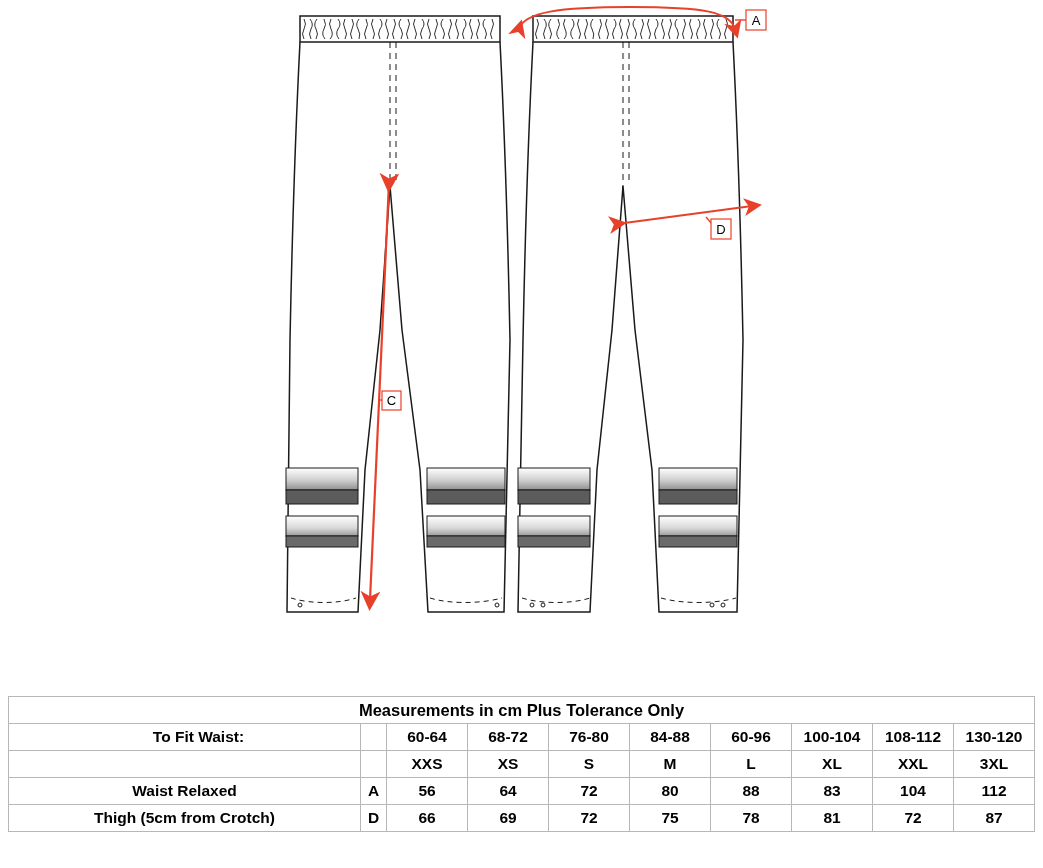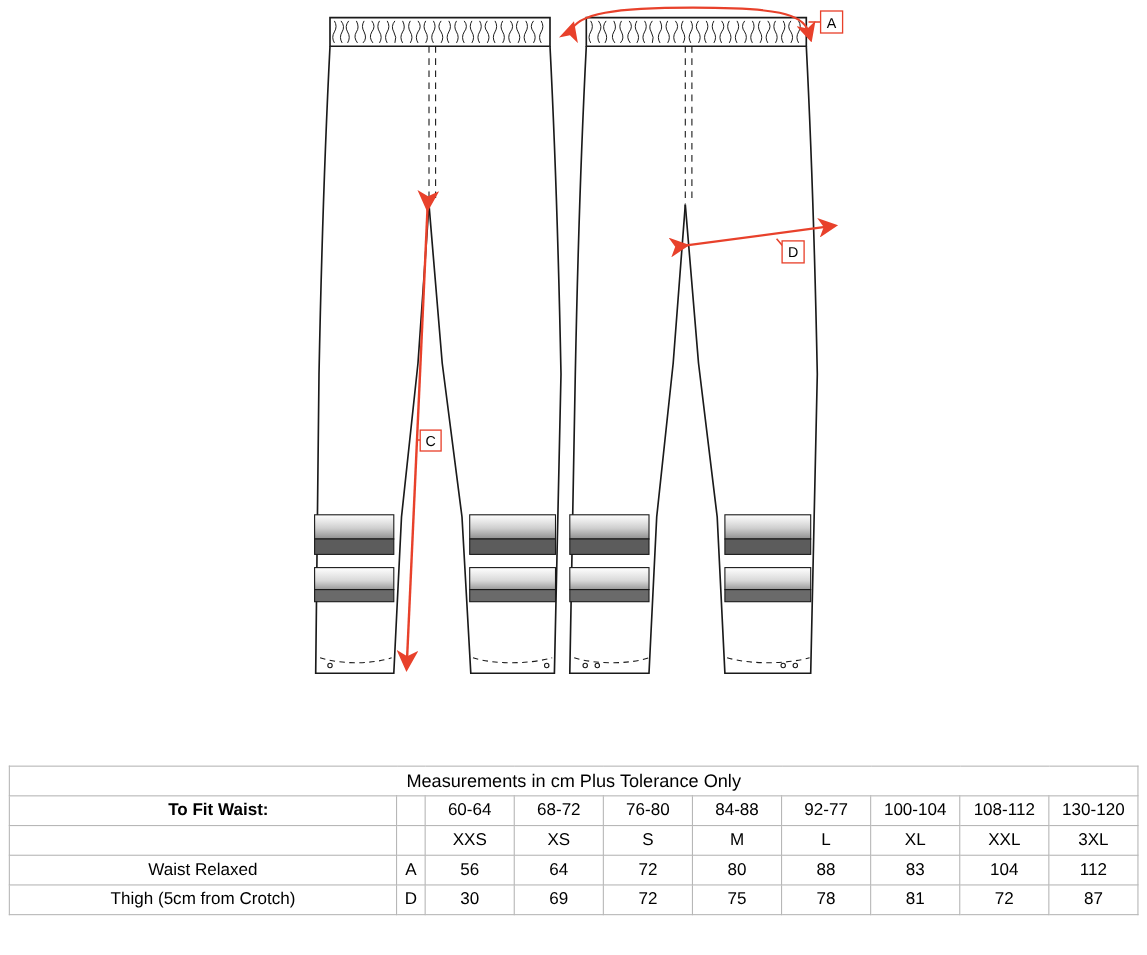--- a/index.html
+++ b/index.html
@@ -39,21 +39,21 @@
     border-collapse: collapse;
     width: 1027px;
     table-layout: fixed;
     font-size: 15.5px;
   }
   table.size-table td,
   table.size-table th {
     border: 1px solid #b7b7b7;
     height: 26px;
     padding: 0 4px;
-    font-weight: normal;
+    font-weight: bold;
     text-align: center;
     vertical-align: middle;
     white-space: nowrap;
     overflow: hidden;
   }
   .title-cell {
     font-weight: bold;
     font-size: 16.5px;
     text-align: center;
   }
@@ -256,21 +256,21 @@
       <tr>
         <td class="title-cell" colspan="10">Measurements in cm Plus Tolerance Only</td>
       </tr>
       <tr>
         <td class="row-label bold">To Fit Waist:</td>
         <td class="code-cell"></td>
         <td class="hdr-bold">60-64</td>
         <td class="hdr-bold">68-72</td>
         <td class="hdr-bold">76-80</td>
         <td class="hdr-bold">84-88</td>
-        <td class="hdr-bold">92-77</td>
+        <td class="hdr-bold">60-96</td>
         <td class="hdr-bold">100-104</td>
         <td class="hdr-bold">108-112</td>
         <td class="hdr-bold">130-120</td>
       </tr>
       <tr>
         <td class="row-label"></td>
         <td class="code-cell"></td>
         <td class="hdr-bold">XXS</td>
         <td class="hdr-bold">XS</td>
         <td class="hdr-bold">S</td>
@@ -291,21 +291,21 @@
         <td>88</td>
         <td>83</td>
         <td>104</td>
         <td>112</td>
       </tr>
 
 
       <tr>
         <td class="row-label">Thigh (5cm from Crotch)</td>
         <td class="code-cell">D</td>
-        <td>30</td>
+        <td>66</td>
         <td>69</td>
         <td>72</td>
         <td>75</td>
         <td>78</td>
         <td>81</td>
         <td>72</td>
         <td>87</td>
       </tr>
     </tbody>
   </table>

